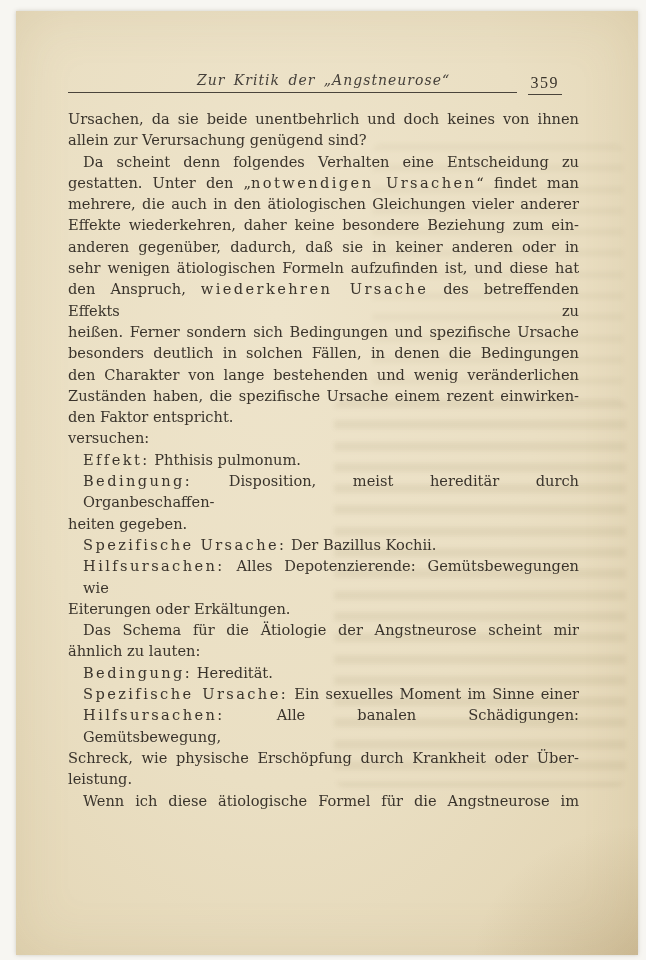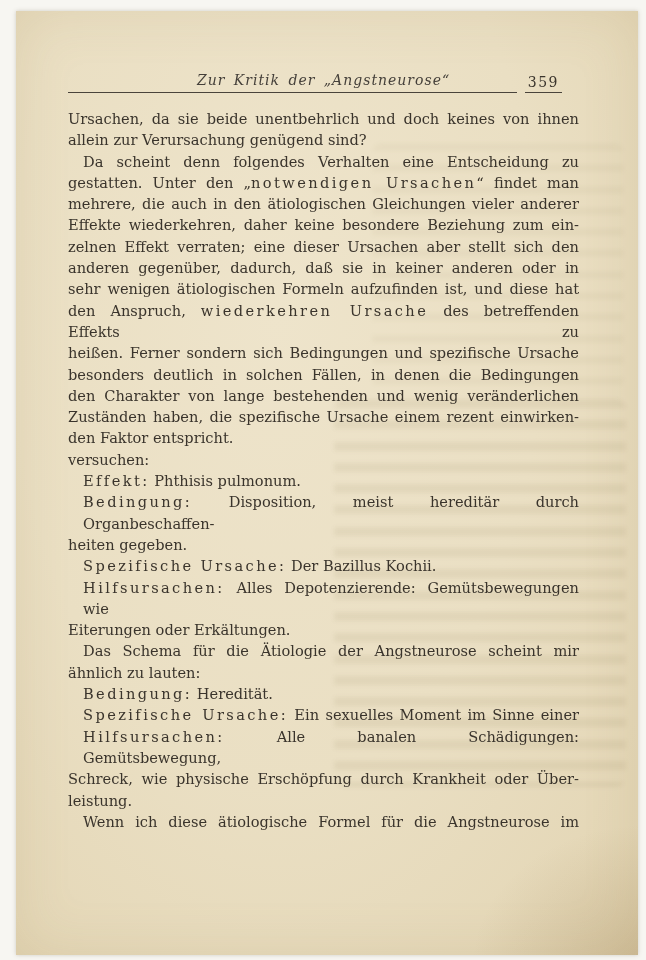--- a/index.html
+++ b/index.html
@@ -43,22 +43,22 @@
   .hdr{position:relative;height:25px;color:var(--ink-soft);}
   .hdr .title{
     display:block;text-align:center;font-style:italic;font-size:14px;
     letter-spacing:1px;word-spacing:3px;padding-top:1px;
   }
   .hdr .rule{
     position:absolute;left:0;right:62px;top:21px;height:0;
     border-top:1.5px solid var(--rule);
   }
   .hdr .pn{
-    position:absolute;right:17px;top:3px;font-size:14px;letter-spacing:1.5px;
-    color:var(--ink);border-bottom:1.5px solid var(--rule);padding:0 3px 2px 3px;
+    position:absolute;right:17px;top:3px;font-size:16px;letter-spacing:1.5px;
+    color:var(--ink);border-bottom:1.5px solid var(--rule);padding:0 3px 2px 3px;font-family:Liberation Serif, serif;
   }
   .bodytext{
     margin-top:12px;font-size:14.6px;line-height:21.3px;color:var(--ink);
   }
   .line{min-height:21.3px;}
   .line.fill{text-align:justify;text-align-last:justify;}
   .line.last{text-align:right;text-align-last:left;}
   .line.indent{padding-left:15px;}
   .sperr{letter-spacing:2.4px;}
 </style>
@@ -79,21 +79,20 @@
       <div class="bodytext">
           <div class="para">
             <div class="line fill"><span class="seg">Ursachen, da sie beide unentbehrlich und doch keines von ihnen</span></div>
             <div class="line last"><span class="seg">allein zur Verursachung genügend sind?</span></div>
           </div>
           <div class="para">
             <div class="line fill indent"><span class="seg">Da scheint denn folgendes Verhalten eine Entscheidung zu</span></div>
             <div class="line fill"><span class="seg">gestatten. Unter den „</span><span class="sperr">notwendigen Ursachen</span><span class="seg">“ findet man</span></div>
             <div class="line fill"><span class="seg">mehrere, die auch in den ätiologischen Gleichungen vieler anderer</span></div>
             <div class="line fill"><span class="seg">Effekte wiederkehren, daher keine besondere Beziehung zum ein-</span></div>
-            <div class="line fill"><span class="seg">zelnen Effekt verraten; eine dieser Ursachen aber stellt sich den</span></div>
             <div class="line fill"><span class="seg">anderen gegenüber, dadurch, daß sie in keiner anderen oder in</span></div>
             <div class="line fill"><span class="seg">sehr wenigen ätiologischen Formeln aufzufinden ist, und diese hat</span></div>
             <div class="line fill"><span class="seg">den Anspruch, </span><span class="sperr">wiederkehren Ursache</span><span class="seg"> des betreffenden Effekts zu</span></div>
             <div class="line fill"><span class="seg">heißen. Ferner sondern sich Bedingungen und spezifische Ursache</span></div>
             <div class="line fill"><span class="seg">besonders deutlich in solchen Fällen, in denen die Bedingungen</span></div>
             <div class="line fill"><span class="seg">den Charakter von lange bestehenden und wenig veränderlichen</span></div>
             <div class="line fill"><span class="seg">Zuständen haben, die spezifische Ursache einem rezent einwirken-</span></div>
             <div class="line last"><span class="seg">den Faktor entspricht.</span></div>
           </div>
           <div class="para">

